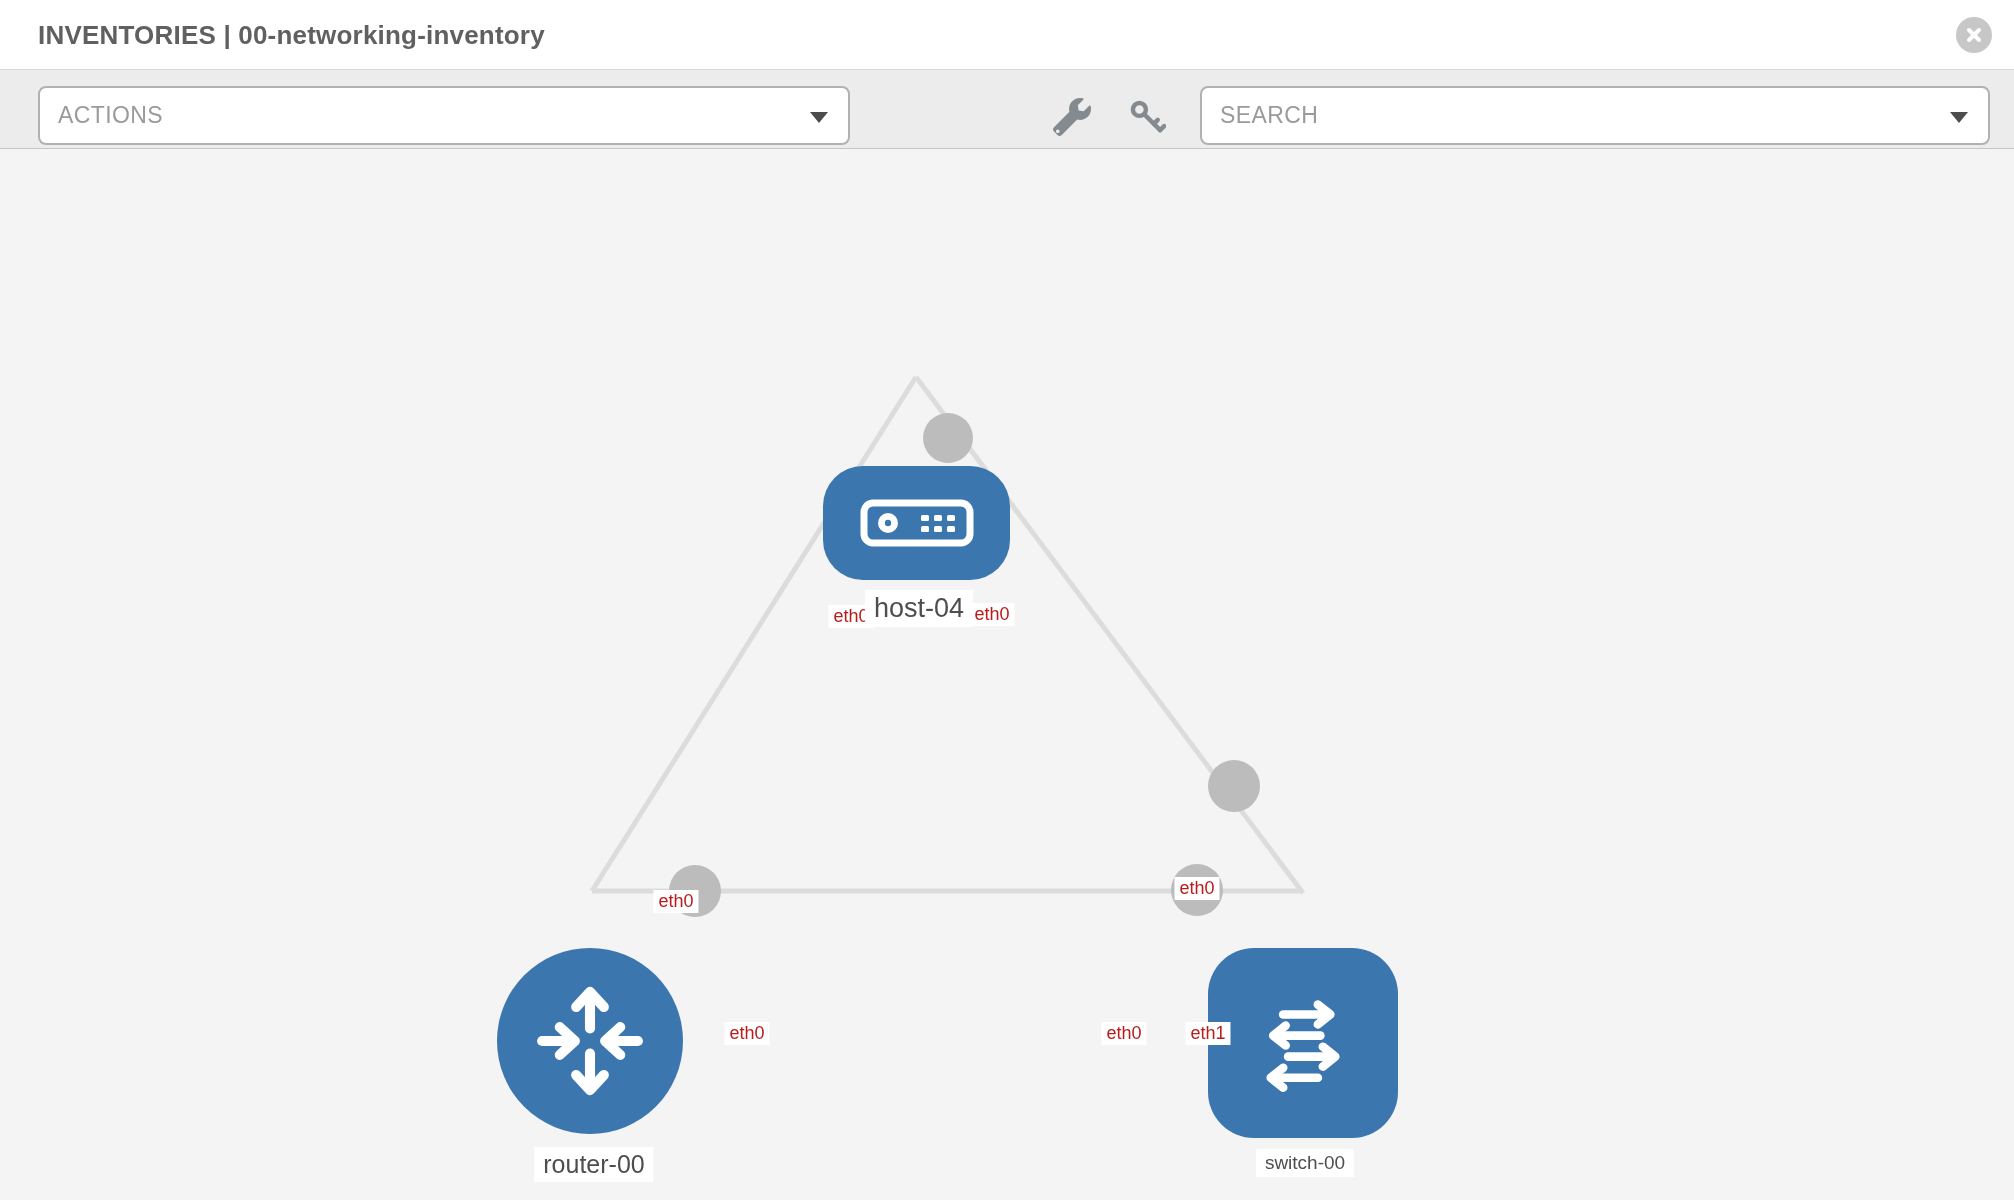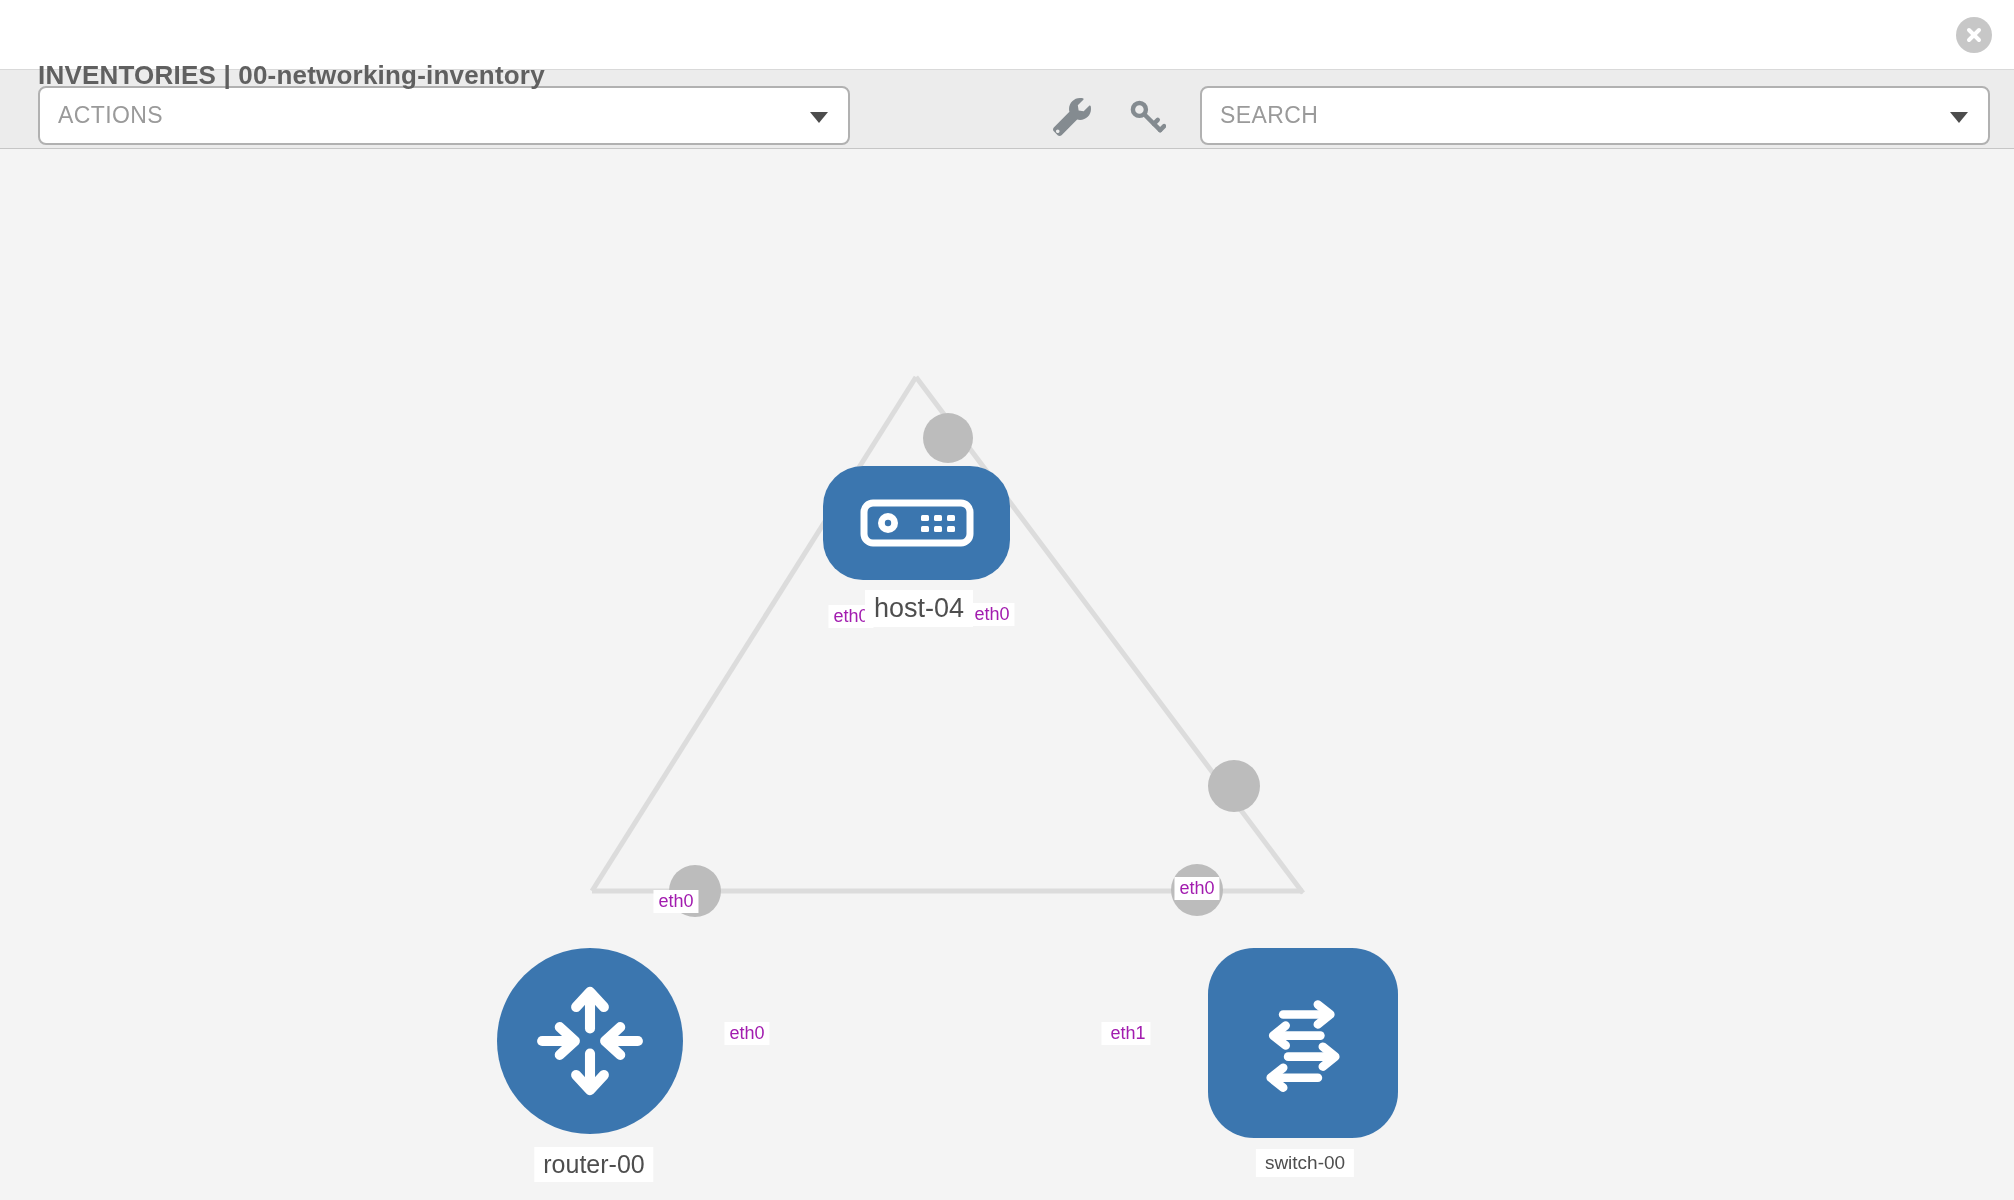--- a/index.html
+++ b/index.html
@@ -3,21 +3,21 @@
 <meta charset="utf-8">
 <style>
   * { margin:0; padding:0; box-sizing:border-box; }
   html,body { width:2014px; height:1200px; overflow:hidden;
     font-family:"Liberation Sans", sans-serif; background:#f4f4f4; }
 
   
   #header { position:absolute; left:0; top:0; width:2014px; height:70px;
     background:#ffffff; border-bottom:1px solid #d9d9d9; z-index:20; }
   #page-title { position:absolute; left:38px; top:0; height:70px; line-height:70px;
-    font-size:26px; font-weight:700; color:#606060; letter-spacing:0.2px;margin-top:40px; }
+    font-size:26px; font-weight:700; color:#606060; letter-spacing:0.2px; }
   #close-btn { position:absolute; right:22px; top:17px; width:36px; height:36px;
     border-radius:50%; background:#c7c7c7; cursor:pointer;
     display:flex; align-items:center; justify-content:center; }
 
   
   #toolbar { position:absolute; left:0; top:70px; width:2014px; height:79px;
     background:#ececec; border-bottom:1px solid #c6c6c6; z-index:19; }
   .combo { position:absolute; top:16px; height:59px; background:#ffffff;
     border:2px solid #b1b1b1; border-radius:8px; cursor:pointer; }
   .combo .ph { position:absolute; left:18px; top:0; height:55px; line-height:55px;
@@ -42,29 +42,29 @@
   #node-router { left:497px;  top:798px; width:186px; height:186px; border-radius:50%; }
   #node-switch { left:1208px; top:798px; width:190px; height:190px; border-radius:46px; }
 
   .node-label { position:absolute; transform:translateX(-50%); z-index:5;
     background:#ffffff; color:#4e4e4e; padding:3px 9px; white-space:nowrap; }
   #label-host   { left:919px;  top:440px; font-size:27px; }
   #label-router { left:594px;  top:997px; font-size:25px; }
   #label-switch { left:1305px; top:999px; font-size:19px; }
 
   .eth { position:absolute; transform:translateX(-50%); z-index:4;
-    background:#ffffff; color:#a21caf; padding:1px 5px; font-size:18px;
+    background:#ffffff; color:#b91c1c; padding:1px 5px; font-size:18px;
     white-space:nowrap; }
   #eth-host-left    { left:851px;  top:455px; }
   #eth-host-right   { left:992px;  top:453px; }
   #eth-router-top   { left:676px;  top:740px; }
   #eth-switch-top   { left:1197px; top:727px; }
   #eth-router-right { left:747px;  top:872px; }
   #eth-switch-left-under { left:1124px; top:872px; z-index:4; }
-  #eth-switch-left-over  { left:1128px; top:872px; z-index:5; }
+  #eth-switch-left-over  { left:1208px; top:872px; z-index:5; }
 </style>
 </head>
 <body>
 
 <div id="header">
   <div id="page-title">INVENTORIES | 00-networking-inventory</div>
   <div id="close-btn">
     <svg width="18" height="18" viewBox="0 0 18 18">
       <line x1="4" y1="4" x2="14" y2="14" stroke="#ffffff" stroke-width="4" stroke-linecap="round"></line>
       <line x1="14" y1="4" x2="4" y2="14" stroke="#ffffff" stroke-width="4" stroke-linecap="round"></line>

